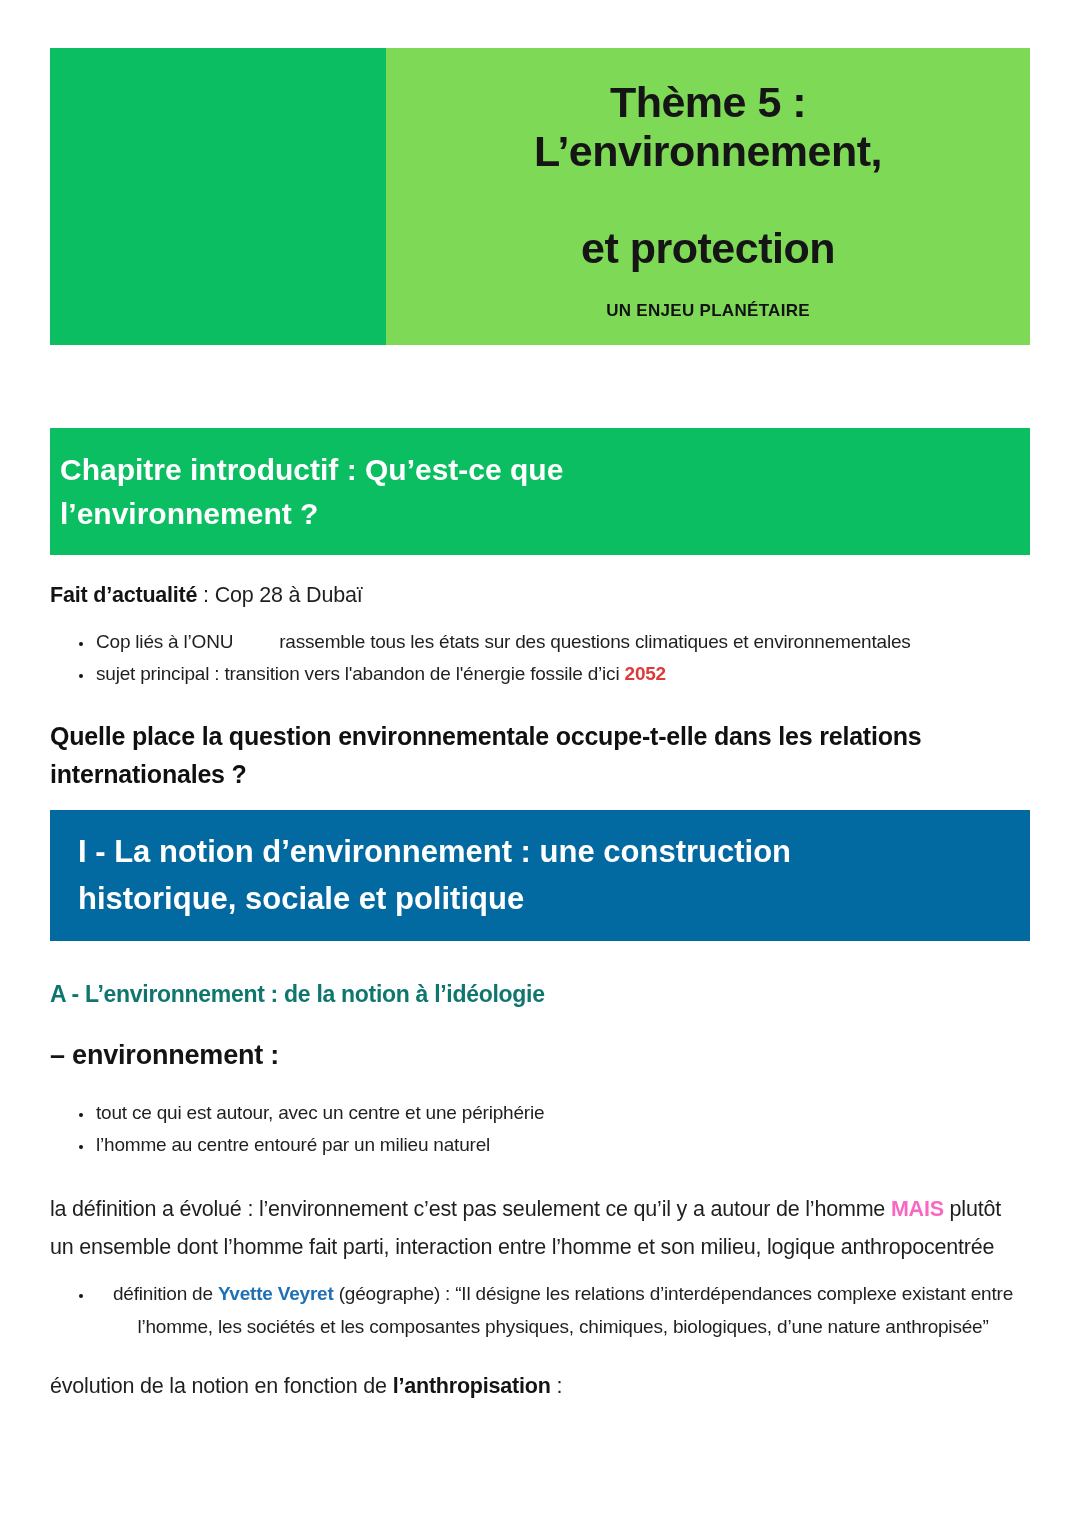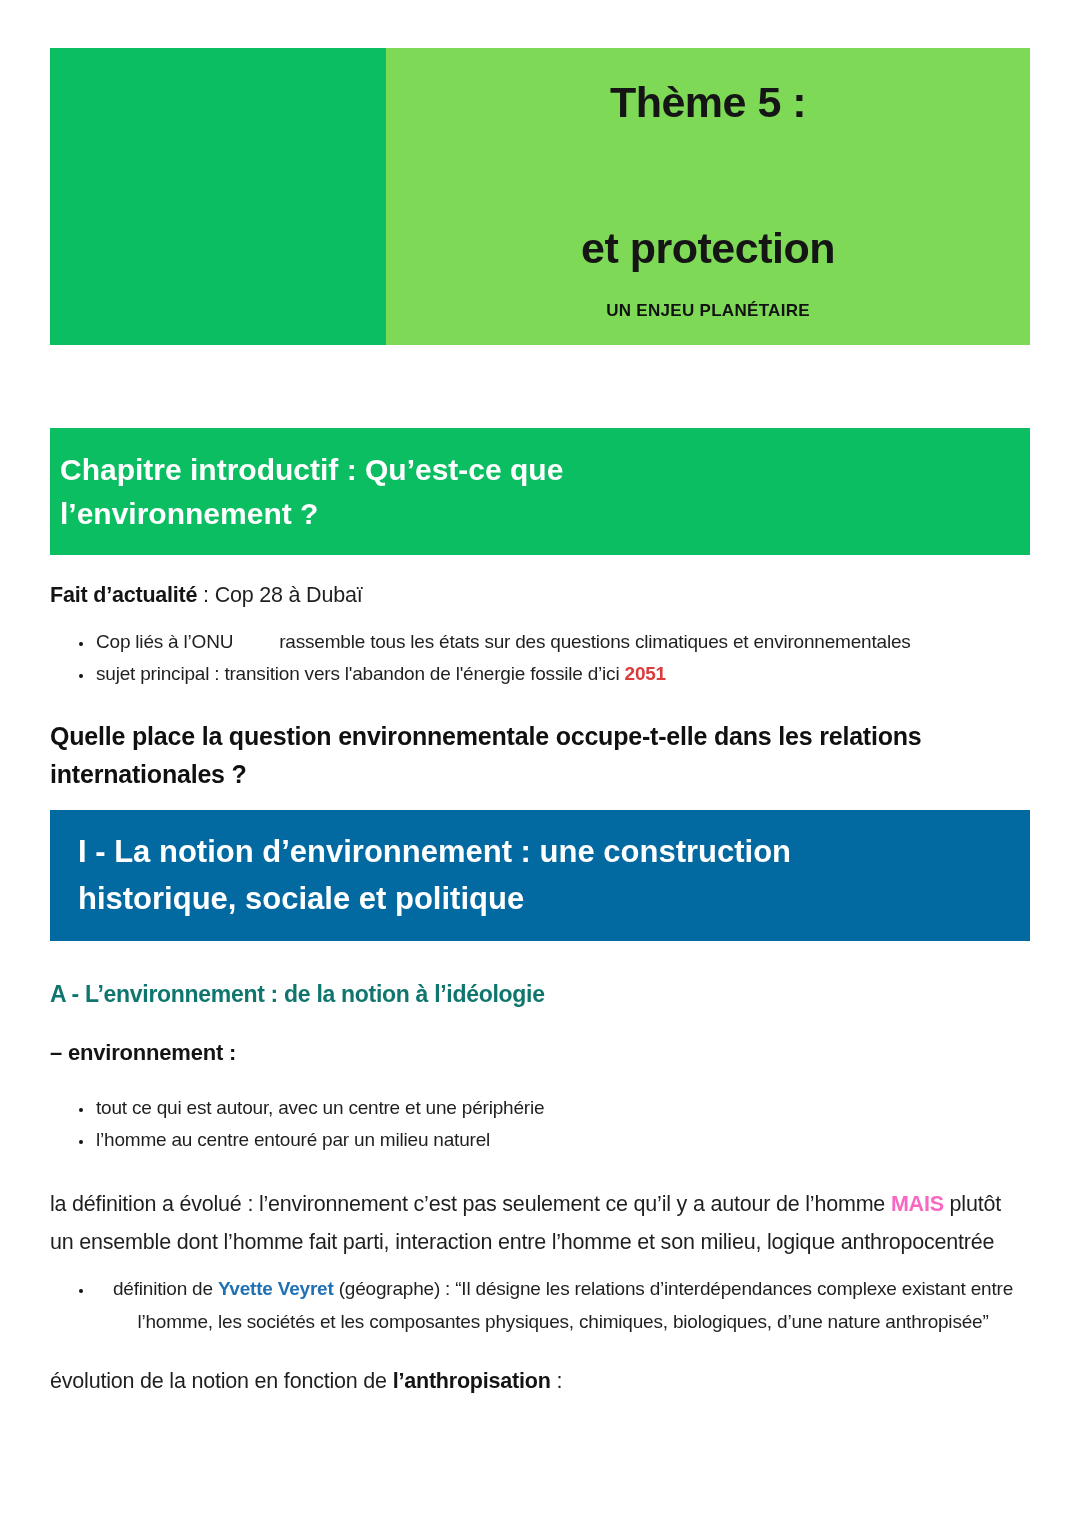--- a/index.html
+++ b/index.html
@@ -24,21 +24,21 @@
   ul.bullets{margin:18px 0 0;padding-left:44px;list-style:disc;}
   ul.bullets li{font-size:19px;line-height:1.7;padding-left:2px;}
   ul.bullets li::marker{font-size:0.7em;color:#141414;}
 
   .gap{display:inline-block;width:46px;}
 
   .question{margin:26px 0 0;font-size:25px;font-weight:800;line-height:1.55;color:#101010;letter-spacing:-0.2px;}
 
   .subheading{margin:40px 0 0;font-size:23px;font-weight:800;color:#0f766e;letter-spacing:-0.3px;}
 
-  .term{margin:32px 0 0;font-size:22px;}
+  .term{margin:32px 0 0;font-size:27px;}
   .term strong{color:#141414;}
 
   .bullets.spaced{margin-top:26px;}
   .bullets.tight{margin-top:12px;text-align:center;}
 
   .para{margin:28px 0 0;font-size:21.5px;line-height:1.78;}
   .closing{margin-top:24px;}
 
   .red{color:#DD3B3B;}
   .pink{color:#F868C2;}
@@ -48,21 +48,21 @@
 </head>
 <body>
 
 <div class="page">
 
   <header class="hero">
     <div class="hero-left"></div>
     <div class="hero-right">
       <h1 class="hero-title">
         <span>Thème 5 :</span><br>
-        <br>
+        <span>L’environnement,</span><br>
         <br>
         <span>et protection</span>
       </h1>
       <div class="hero-sub">UN ENJEU PLANÉTAIRE</div>
     </div>
   </header>
 
   <section class="banner banner-dark">
     <span>Chapitre introductif : Qu’est-ce que</span><br>
     <span>l’environnement ?</span>
@@ -70,21 +70,21 @@
 
   <p class="fact">
     <strong>Fait d’actualité</strong><span> : Cop 28 à Dubaï</span>
   </p>
 
   <ul class="bullets">
     <li>
       <span>Cop liés à l’ONU</span><span class="gap"></span><span>rassemble tous les états sur des questions climatiques et environnementales</span>
     </li>
     <li>
-      <span>sujet principal : transition vers l'abandon de l'énergie fossile d’ici </span><strong class="red">2051</strong>
+      <span>sujet principal : transition vers l'abandon de l'énergie fossile d’ici </span><strong class="red">2052</strong>
     </li>
   </ul>
 
   <h2 class="question">Quelle place la question  environnementale occupe-t-elle dans les relations internationales ?</h2>
 
   <section class="banner banner-light">
     <span>I - La notion d’environnement : une construction</span><br>
     <span>historique, sociale et politique</span>
   </section>
 

